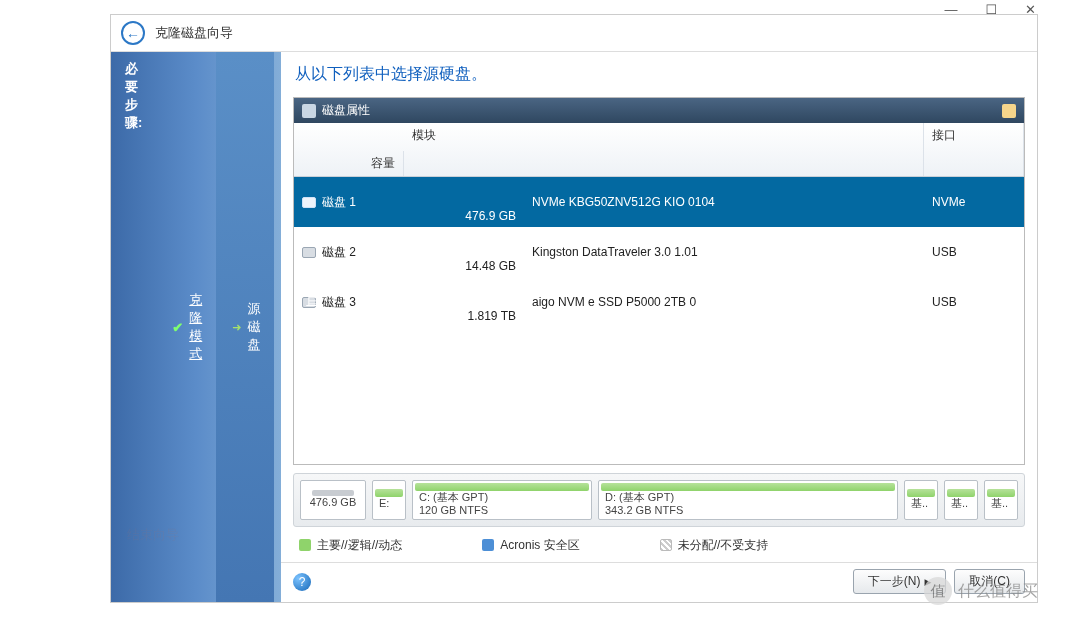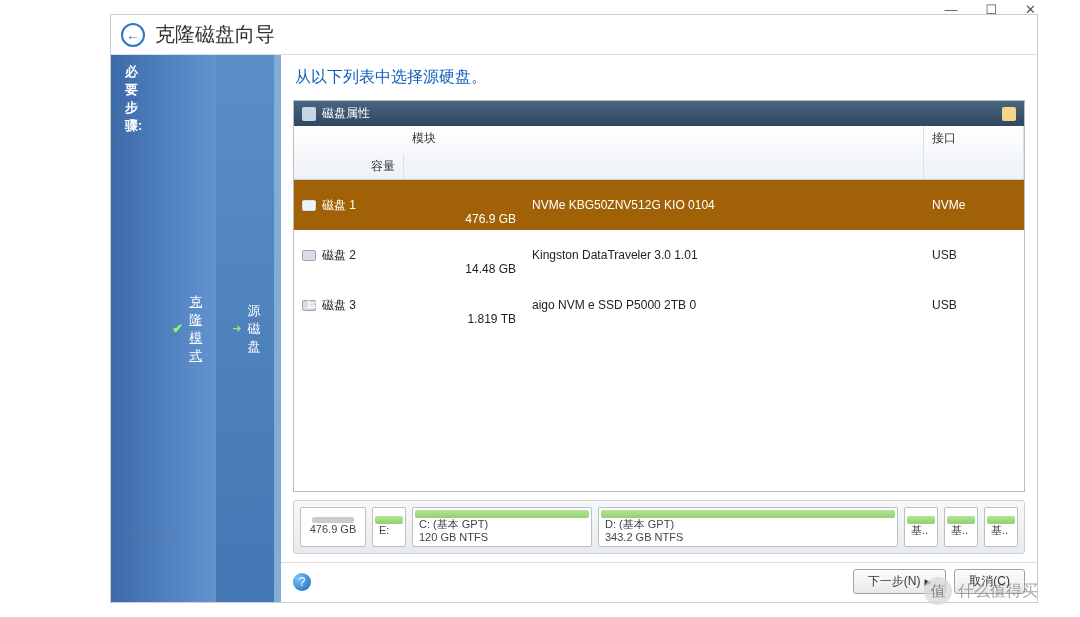--- a/index.html
+++ b/index.html
@@ -6,21 +6,21 @@
     body { background: #f5f5f5; display: flex; justify-content: center; align-items: flex-start; }
     .window { width: 1080px; height: 617px; position: relative; background: #fff; }
     .outer-pad { padding: 14px 42px 14px 110px; height: 100%; }
     .frame { border: 1px solid #ccc; height: 100%; display: flex; flex-direction: column; }
 
     .titlebar-controls { position: absolute; top: 2px; right: 44px; display: flex; gap: 28px; color: #555; font-size: 13px; }
     .titlebar-controls span { cursor: default; }
 
     .header { display: flex; align-items: center; gap: 10px; padding: 6px 10px; border-bottom: 1px solid #ddd; }
     .back-btn { width: 24px; height: 24px; border-radius: 50%; border: 2px solid #2c78c6; display: flex; align-items: center; justify-content: center; color: #2c78c6; font-size: 14px; line-height: 1; cursor: pointer; }
-    .header-title { font-size: 20px; color: #333; }
+    .header-title { font-size: 13px; color: #333; }
 
     .body { display: flex; flex: 1; min-height: 0; }
 
     .sidebar { width: 170px; background: linear-gradient(to right, #3c6aa8 0%, #5b8cc9 50%, #84aed8 100%); color: #fff; font-size: 13px; display: flex; flex-direction: row; position: relative; }
     .sidebar-cloud { position: absolute; bottom: 58px; left: 16px; color: rgba(164, 116, 116, 0.15); font-size: 13px; }
     .sidebar-header { padding: 8px 14px; font-weight: bold; font-size: 13px; }
     .step { padding: 6px 14px 6px 16px; display: flex; align-items: center; gap: 6px; }
     .step.done .check { color: #7fff6e; font-weight: bold; }
     .step.current { background: linear-gradient(to bottom, #5a8fc7, #4476b3); }
     .step .arrow { color: #a6e26b; font-size: 11px; }
@@ -40,21 +40,21 @@
     .tbl { flex: 1; overflow: auto; background: #fff; }
     .thead { display: flex; background: linear-gradient(to bottom, #fff, #eef2f6); border-bottom: 1px solid #c9d0d8; font-size: 12px; color: #333; }
     .thead div { padding: 4px 8px; border-right: 1px solid #dce2e9; }
     .col-drive { width: 120px; }
     .col-cap   { width: 110px; text-align: right; margin-top: 28px; }
     .col-model { flex: 1; }
     .col-iface { width: 100px; }
 
     .trow { display: flex; font-size: 12px; padding: 2px 0; align-items: center; color: #222; }
     .trow div { padding: 2px 8px; }
-    .trow.selected { background: #a16207; color: #fff; }
+    .trow.selected { background: #0369a1; color: #fff; }
     .trow .disk-ico { width: 14px; height: 11px; background: #d8dde3; border: 1px solid #9aa6b3; border-radius: 2px; display: inline-block; margin-right: 6px; vertical-align: -2px; }
     .trow.selected .disk-ico { background: #eef4fb; border-color: #cfe2f7; }
 
     .partition-area { margin: 0 12px 8px 12px; background: linear-gradient(to bottom, #f6f7f8, #e8ebee); border: 1px solid #cfd4d9; border-radius: 3px; padding: 6px; display: flex; gap: 6px; font-size: 11px; color: #444; align-items: stretch; }
     .pbox { border: 1px solid #b9c0c7; border-radius: 2px; background: #fff; padding: 2px; display: flex; flex-direction: column; justify-content: center; align-items: center; min-width: 34px; }
     .pbox .bar { height: 8px; background: linear-gradient(to bottom, #b6e29a, #8fd36b); border-radius: 2px; width: 100%; }
     .pbox .txt { font-size: 11px; line-height: 1.2; text-align: left; width: 100%; padding: 0 4px; }
     .pbox.total { width: 66px; align-items: center; }
     .pbox.total .txt { text-align: center; }
     .pbox.small { width: 22px; }
@@ -182,20 +182,25 @@
             <div class="pbox small">
                 <div class="bar"></div>
                 <div class="txt">基..</div>
               </div>
             <div class="pbox small">
                 <div class="bar"></div>
                 <div class="txt">基..</div>
               </div>
           </div>
 
+          <div class="legend">
+            <div><span class="sw sw-green"></span><span>主要//逻辑//动态</span></div>
+            <div><span class="sw sw-blue"></span><span>Acronis 安全区</span></div>
+            <div><span class="sw sw-hatch"></span><span>未分配//不受支持</span></div>
+          </div>
 
           <div class="footer">
             <div class="help-ico">?</div>
             <div class="btn">
               <span>下一步(N)</span>
               <span class="tri">▶</span>
             </div>
             <div class="btn">
               <span>取消(C)</span>
             </div>

